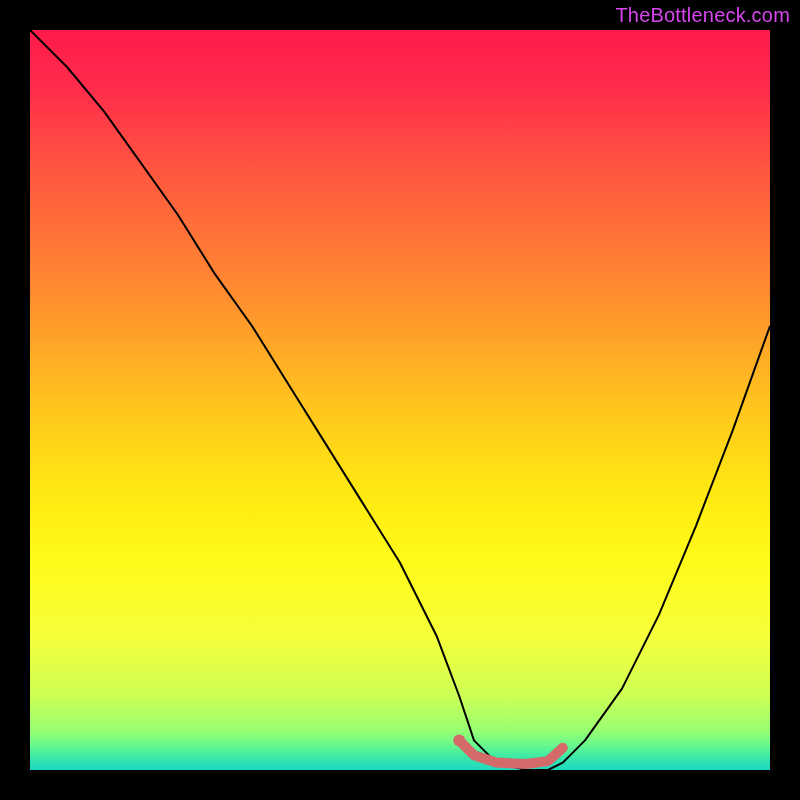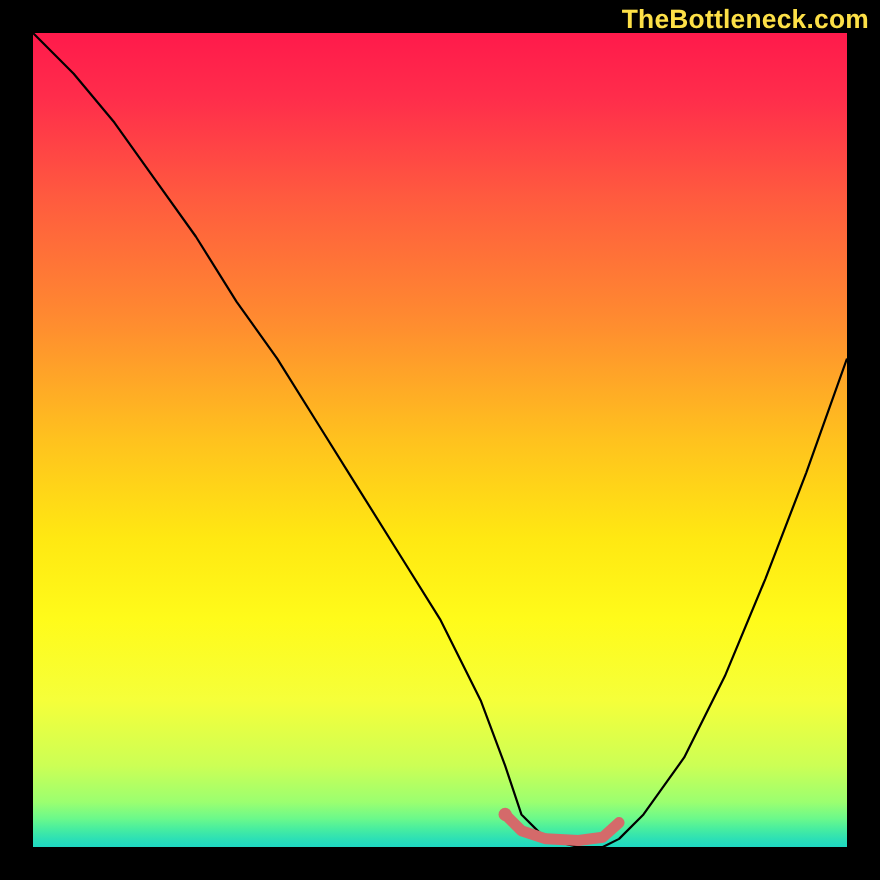--- a/index.html
+++ b/index.html
@@ -8,23 +8,23 @@
     position: relative;
     width: 800px;
     height: 800px;
     background: #000;
   }
   .watermark {
     position: absolute;
     top: 4px;
     right: 10px;
     font-family: Arial, Helvetica, sans-serif;
-    font-size: 24px;
-    font-weight: 700;
-    color: #fde047;
+    font-size: 20px;
+    font-weight: 400;
+    color: #d946ef;
     letter-spacing: 0.2px;
     z-index: 10;
   }
   .plot-area {
     position: absolute;
     left: 30px;
     top: 30px;
     width: 740px;
     height: 740px;
     overflow: hidden;

